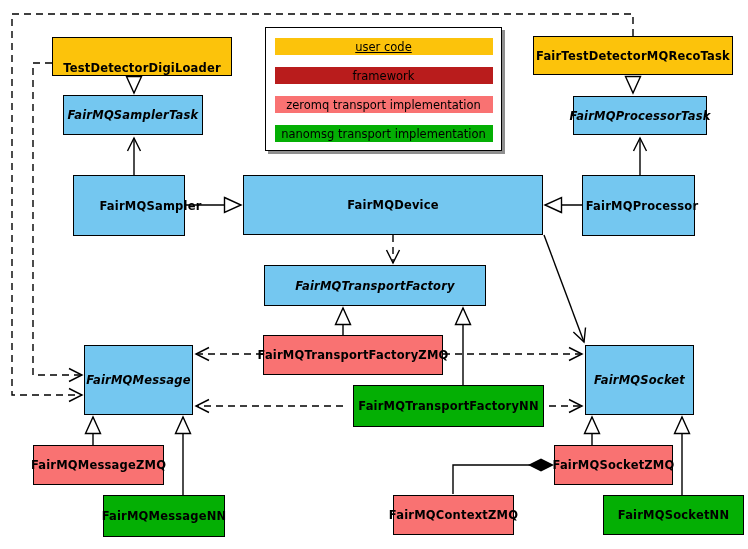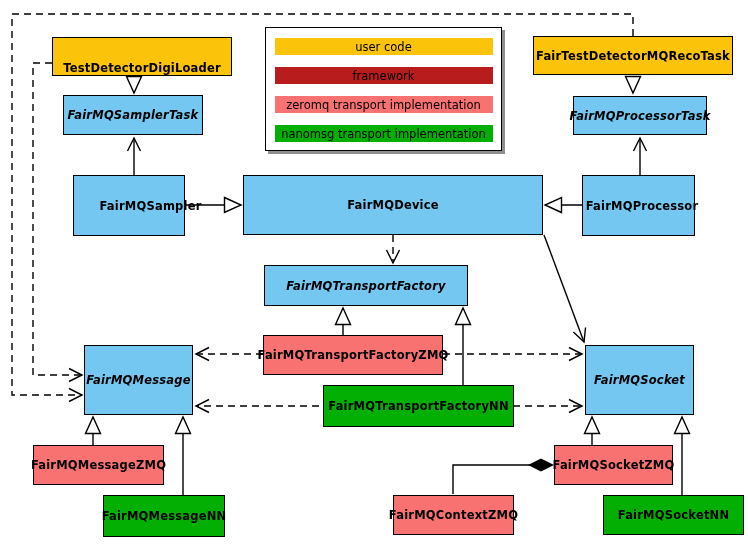--- a/index.html
+++ b/index.html
@@ -60,21 +60,21 @@
     <path d="M263,354 L196,354" stroke="#000" stroke-width="1.4" fill="none" stroke-dasharray="7,5" marker-end="url(#chev)"></path>
     <path d="M343,406 L196,406" stroke="#000" stroke-width="1.4" fill="none" stroke-dasharray="7,5" marker-end="url(#chev)"></path>
     <path d="M443,354 L582,354" stroke="#000" stroke-width="1.4" fill="none" stroke-dasharray="7,5" marker-end="url(#chev)"></path>
     <path d="M513,406 L582,406" stroke="#000" stroke-width="1.4" fill="none" stroke-dasharray="7,5" marker-end="url(#chev)"></path>
 
     <path d="M453,494 L453,465 L530,465" stroke="#000" stroke-width="1.4" fill="none"></path>
     <polygon points="528,465 541,458.5 554,465 541,471.5" fill="#000"></polygon>
   </svg>
 
   <div class="legend">
-    <div class="legend-swatch" style="background-color: rgb(252, 195, 11);">
+    <div class="legend-swatch" style="background-color: rgb(252, 195, 11); text-decoration: underline;">
       <span>user code</span>
     </div>
     <div class="legend-swatch" style="background-color: #b91c1c;">
       <span>framework</span>
     </div>
     <div class="legend-swatch" style="background-color: rgb(249, 114, 114);">
       <span>zeromq transport implementation</span>
     </div>
     <div class="legend-swatch" style="background-color: rgb(4, 175, 4);">
       <span>nanomsg transport implementation</span>
@@ -95,27 +95,27 @@
   </div>
   <div class="node" style="left: 73px; top: 175px; width: 112px; height: 61px; background-color: rgb(116, 199, 240); padding-left: 43px;">
     <span>FairMQSampler</span>
   </div>
   <div class="node" style="left: 243px; top: 175px; width: 300px; height: 60px; background-color: rgb(116, 199, 240);">
     <span>FairMQDevice</span>
   </div>
   <div class="node" style="left: 582px; top: 175px; width: 113px; height: 61px; background-color: rgb(116, 199, 240); padding-left: 7px;">
     <span>FairMQProcessor</span>
   </div>
-  <div class="node abstract" style="left: 264px; top: 265px; width: 204px; height: 41px; background-color: rgb(116, 199, 240);">
+  <div class="node abstract" style="left: 264px; top: 265px; width: 222px; height: 41px; background-color: rgb(116, 199, 240);">
     <span>FairMQTransportFactory</span>
   </div>
   <div class="node" style="left: 263px; top: 335px; width: 180px; height: 40px; background-color: rgb(249, 114, 114);">
     <span>FairMQTransportFactoryZMQ</span>
   </div>
-  <div class="node" style="left: 323px; top: 385px; width: 191px; height: 42px; background-color: rgb(4, 175, 4); align-items: center;">
+  <div class="node" style="left: 353px; top: 385px; width: 191px; height: 42px; background-color: rgb(4, 175, 4); align-items: center;">
     <span>FairMQTransportFactoryNN</span>
   </div>
   <div class="node abstract" style="left: 84px; top: 345px; width: 109px; height: 70px; background-color: rgb(116, 199, 240);">
     <span>FairMQMessage</span>
   </div>
   <div class="node abstract" style="left: 585px; top: 345px; width: 109px; height: 70px; background-color: rgb(116, 199, 240);">
     <span>FairMQSocket</span>
   </div>
   <div class="node" style="left: 33px; top: 445px; width: 131px; height: 40px; background-color: rgb(249, 114, 114);">
     <span>FairMQMessageZMQ</span>

